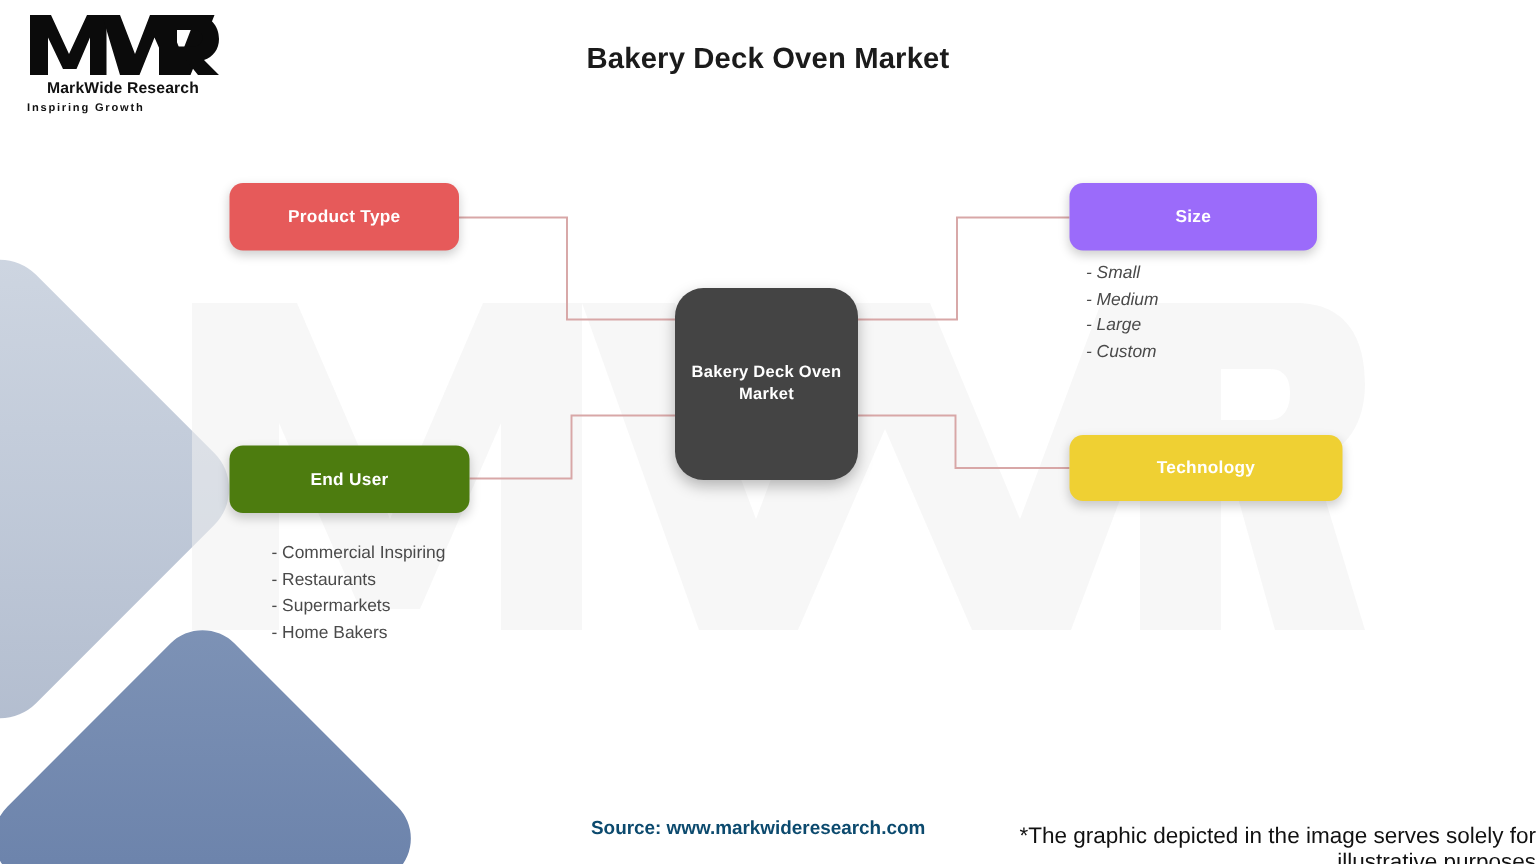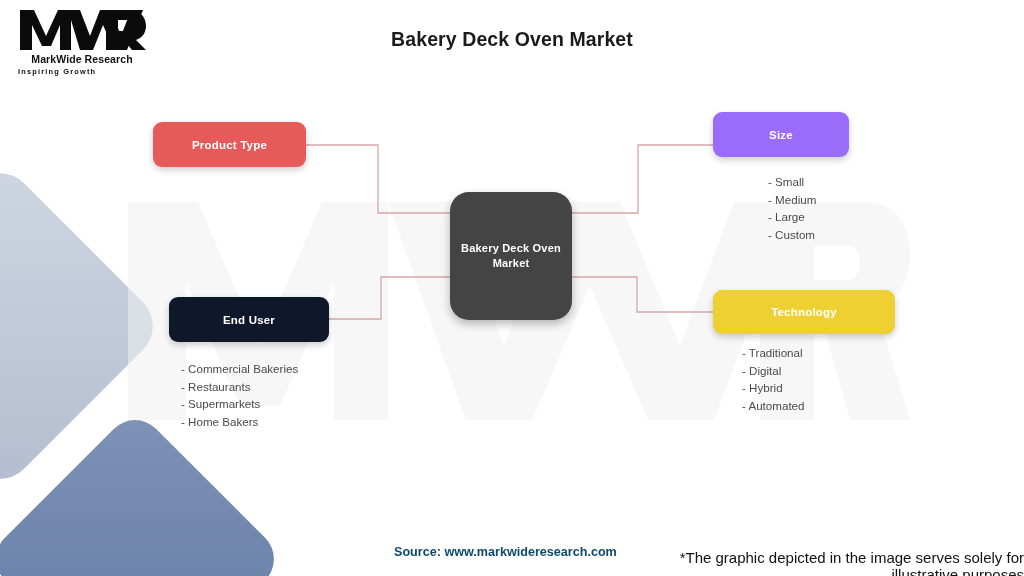--- a/index.html
+++ b/index.html
@@ -75,34 +75,34 @@
     font-size: 11.5px; font-weight: bold; color: #ffffff;
     letter-spacing: .2px;
   }
   #node-center {
     left: 450px; top: 192px; width: 122px; height: 128px;
     background: #444444; border-radius: 19px;
     font-size: 11px; line-height: 15px; text-align: center;
     box-shadow: 0 4px 10px rgba(0,0,0,.28);
   }
   #node-product-type { left: 153px; top: 122px; width: 153px; height: 45px; background: #e65a5a; }
-  #node-size        { left: 713px; top: 112px; width: 136px; height: 45px; background: #9b6bfa; }
-  #node-end-user    { left: 153px; top: 297px; width: 160px; height: 45px; background: #0f172a; margin-left: 16px; }
+  #node-size        { left: 713px; top: 122px; width: 165px; height: 45px; background: #9b6bfa; }
+  #node-end-user    { left: 153px; top: 297px; width: 160px; height: 45px; background: #4d7c0f; }
   #node-technology  { left: 713px; top: 290px; width: 182px; height: 44px; background: #efd033; }
 
   
   .items {
     position: absolute;
     font-size: 11.6px;
     line-height: 17.5px;
     color: #4a4a4a;
     white-space: nowrap;
   }
   #items-product-type { left: 180px; top: 178px; }
-  #items-size        { left: 768px; top: 173px; }
+  #items-size        { left: 724px; top: 173px; font-style: italic; }
   #items-end-user    { left: 181px; top: 360px; }
   #items-technology  { left: 742px; top: 344px; }
 
   
   #footer-source {
     position: absolute; left: 394px; top: 545px;
     font-size: 12.6px; font-weight: bold; color: #0c4a6e;
   }
   #footer-disclaimer {
     position: absolute; left: 671px; top: 549px;
@@ -161,29 +161,23 @@
 
 
   <div class="items" id="items-size">
     <div>- Small</div>
     <div>- Medium</div>
     <div>- Large</div>
     <div>- Custom</div>
   </div>
 
   <div class="items" id="items-end-user">
-    <div>- Commercial Bakeries</div>
+    <div>- Commercial Inspiring</div>
     <div>- Restaurants</div>
     <div>- Supermarkets</div>
     <div>- Home Bakers</div>
   </div>
 
-  <div class="items" id="items-technology">
-    <div>- Traditional</div>
-    <div>- Digital</div>
-    <div>- Hybrid</div>
-    <div>- Automated</div>
-  </div>
 
   <div id="footer-source">Source: www.markwideresearch.com</div>
   <div id="footer-disclaimer">*The graphic depicted in the image serves solely for illustrative purposes</div>
 
 </div>
 
 </body></html>

